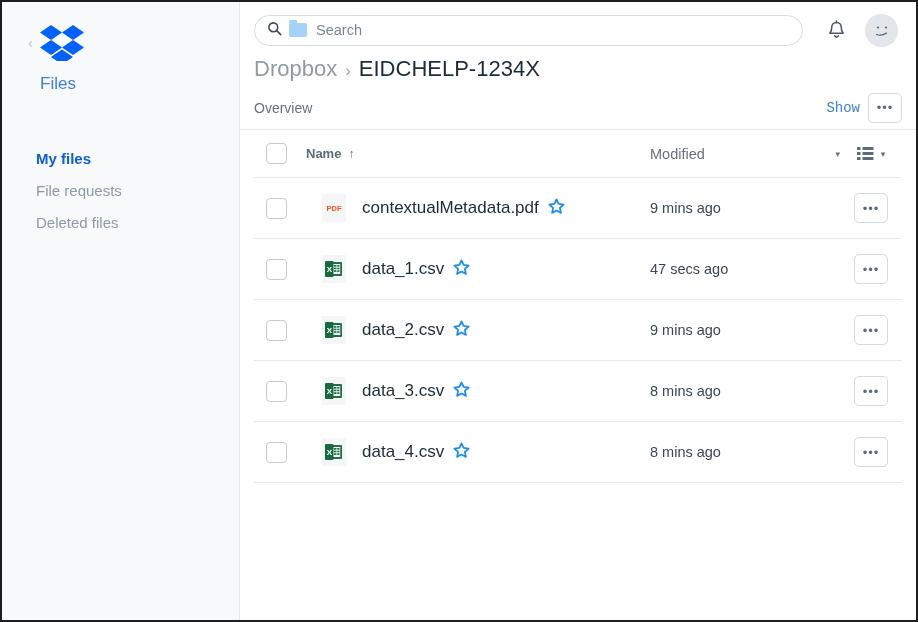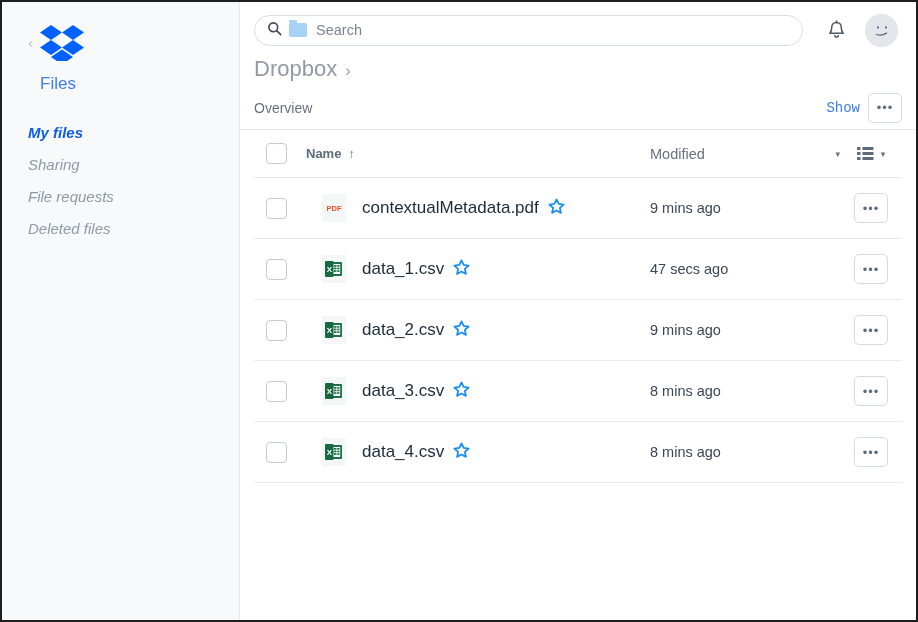--- a/index.html
+++ b/index.html
@@ -49,23 +49,22 @@
   .dbx-logo { width: 44px; height: 38px; display: block; }
 
   .nav-files {
     margin-top: 30px;
     padding-left: 38px;
     font-size: 17px;
     color: #3d7fe8;
     cursor: pointer;
   }
   .nav-section {
-    margin-top: 23px;
-    padding-left: 26px;
-    font-style: italic;
+    margin-top: 49px;
+    padding-left: 34px;
   }
   .nav-item {
     font-size: 15px;
     color: #8f9aa6;
     line-height: 32px;
     cursor: pointer;
     white-space: nowrap;
   }
   .nav-item.active {
     color: #0c5ce6;
@@ -275,21 +274,20 @@
           <polygon points="33,17 22,24.5 33,32 44,24.5" fill="#0061fe"></polygon>
           <polygon points="11,34 22,26.5 33,34 22,41.5" fill="#0061fe"></polygon>
         </svg>
       </span>
     </div>
 
     <div class="nav-files">Files</div>
 
     <div class="nav-section">
       <div class="nav-item active">My files</div>
-      <div class="nav-item">Sharing</div>
       <div class="nav-item">File requests</div>
       <div class="nav-item">Deleted files</div>
     </div>
 
   </div>
 
   <div class="main">
 
     <div class="topbar">
       <div class="search-box">
@@ -318,20 +316,21 @@
           <circle cx="13" cy="13.5" r="1.1" fill="#5c6673"></circle>
           <circle cx="21" cy="13.5" r="1.1" fill="#5c6673"></circle>
           <path d="M11.5 20.5c3.5 1.2 7 0.4 10-1.4" fill="none" stroke="#5c6673" stroke-width="1.3" stroke-linecap="round"></path>
         </svg>
       </div>
     </div>
 
     <div class="breadcrumb">
       <span class="crumb-root">Dropbox</span>
       <span class="crumb-sep">›</span>
+      <span class="crumb-current">EIDCHELP-1234X</span>
     </div>
 
     <div class="overview-row">
       <span class="overview-label">Overview</span>
       <div class="overview-right">
         <span class="show-link">Show</span>
         <div class="more-btn">•••</div>
       </div>
     </div>
 

